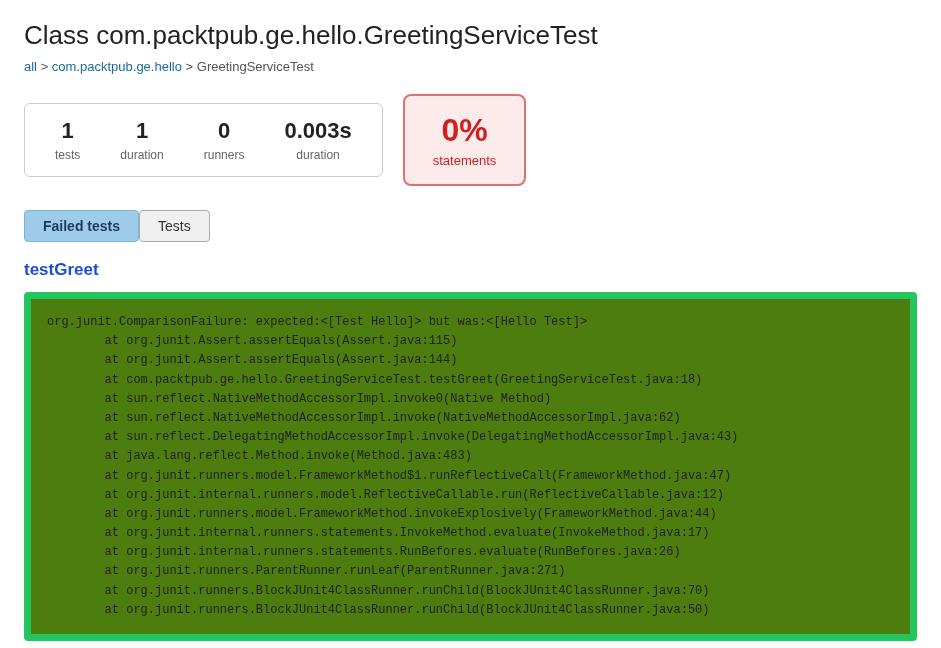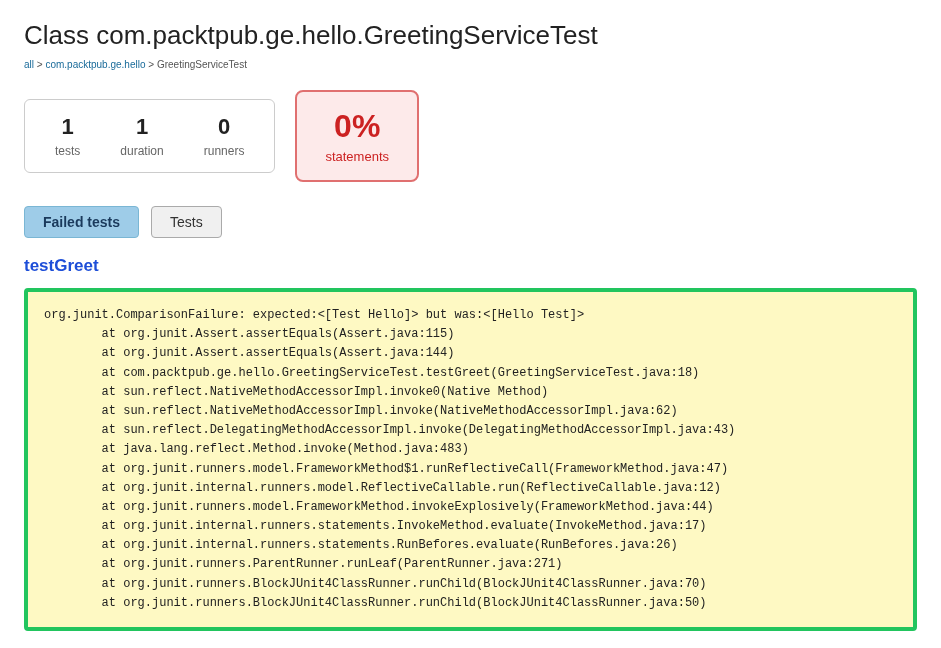--- a/index.html
+++ b/index.html
@@ -12,21 +12,21 @@
       width: 941px;
       min-height: 648px;
     }
     .page-title {
       font-size: 26px;
       font-weight: normal;
       color: #222;
       margin-bottom: 8px;
     }
     .breadcrumb {
-      font-size: 10px;
+      font-size: 13px;
       color: #555;
       margin-bottom: 20px;
     }
     .breadcrumb a {
       color: #1a6b9a;
       text-decoration: none;
     }
     .breadcrumb span { color: #555; }
 
     .stats-row {
@@ -73,21 +73,21 @@
       font-weight: bold;
       color: #cc2222;
     }
     .success-label {
       font-size: 13px;
       color: #cc2222;
     }
 
     .tabs-row {
       display: flex;
-      gap: 12px;
+      gap: 0;
       margin-bottom: 18px;
     }
     .tab-button {
       padding: 7px 18px;
       border-radius: 4px;
       border: 1px solid #aaa;
       font-size: 14px;
       cursor: pointer;
       background: #f0f0f0;
       color: #333;
@@ -100,23 +100,23 @@
     }
 
     .failed-test-name {
       font-size: 17px;
       font-weight: bold;
       color: #1d4ed8;
       margin-bottom: 12px;
     }
 
     .stacktrace-box {
-      border: 4px solid #22c55e;
+      border: 7px solid #22c55e;
       border-radius: 4px;
-      background: #fef9c3;
+      background: #4d7c0f;
       padding: 14px 16px;
       font-family: 'Courier New', Courier, monospace;
       font-size: 12px;
       color: #222;
       line-height: 1.6;
       white-space: pre;
       overflow-x: auto;
     }
   </style>
 </head>
@@ -134,20 +134,24 @@
       <span class="stat-value">1</span>
       <span class="stat-label">tests</span>
     </div>
     <div class="stat-item">
       <span class="stat-value">1</span>
       <span class="stat-label">duration</span>
     </div>
     <div class="stat-item">
       <span class="stat-value">0</span>
       <span class="stat-label">runners</span>
+    </div>
+    <div class="stat-item">
+      <span class="stat-value">0.003s</span>
+      <span class="stat-label">duration</span>
     </div>
   </div>
 
   <div class="success-box">
     <span class="success-percent">0%</span>
     <span class="success-label">statements</span>
   </div>
 </div>
 
 <div class="tabs-row">

